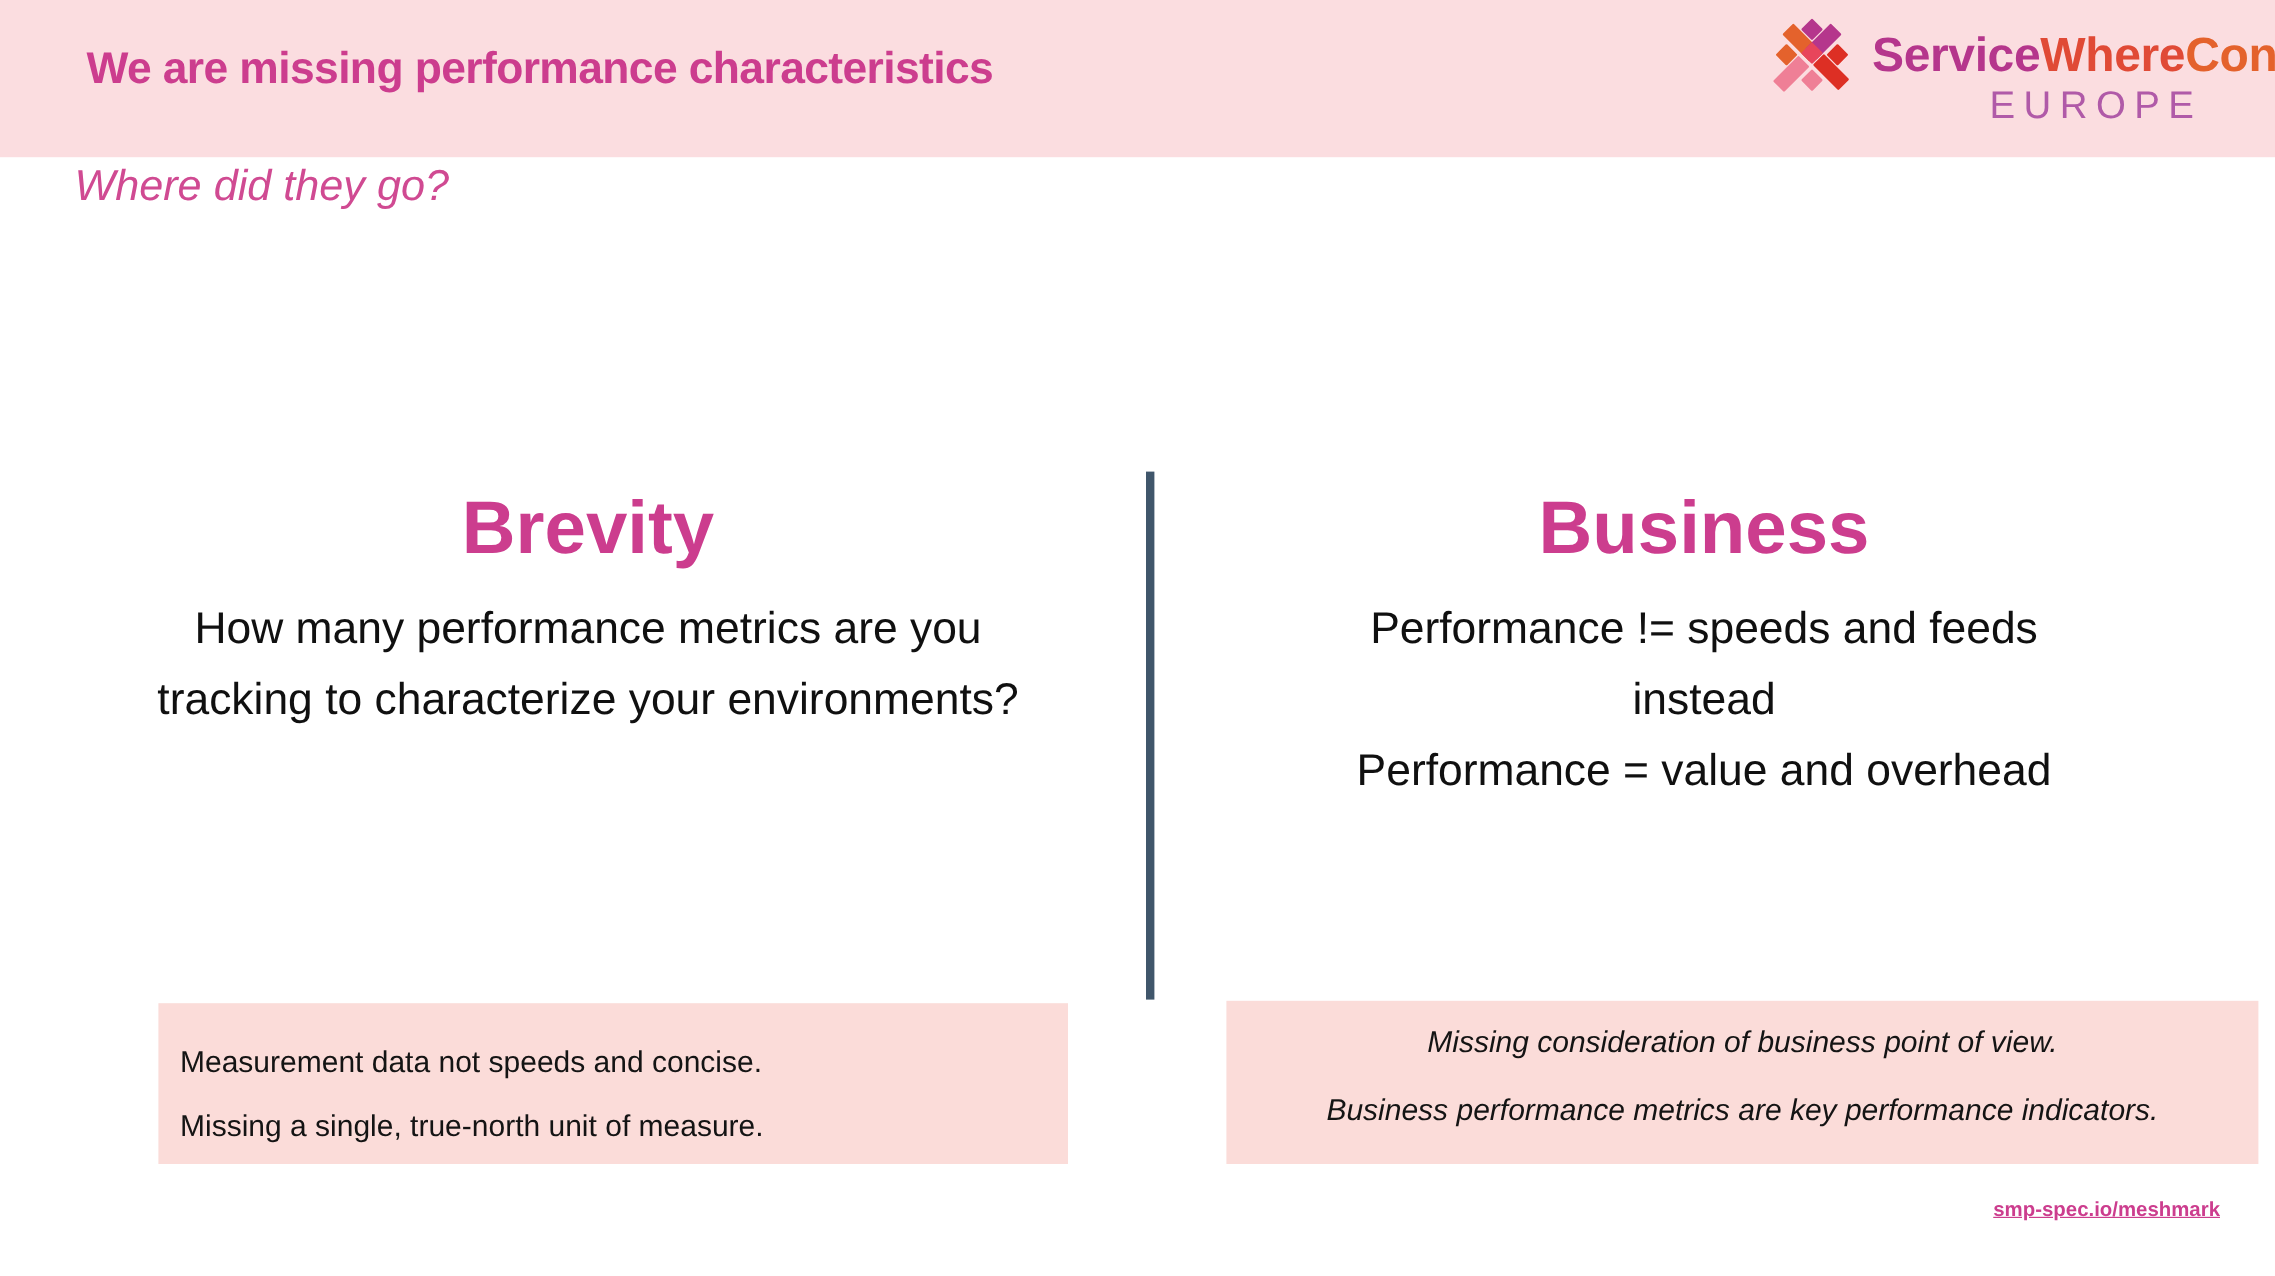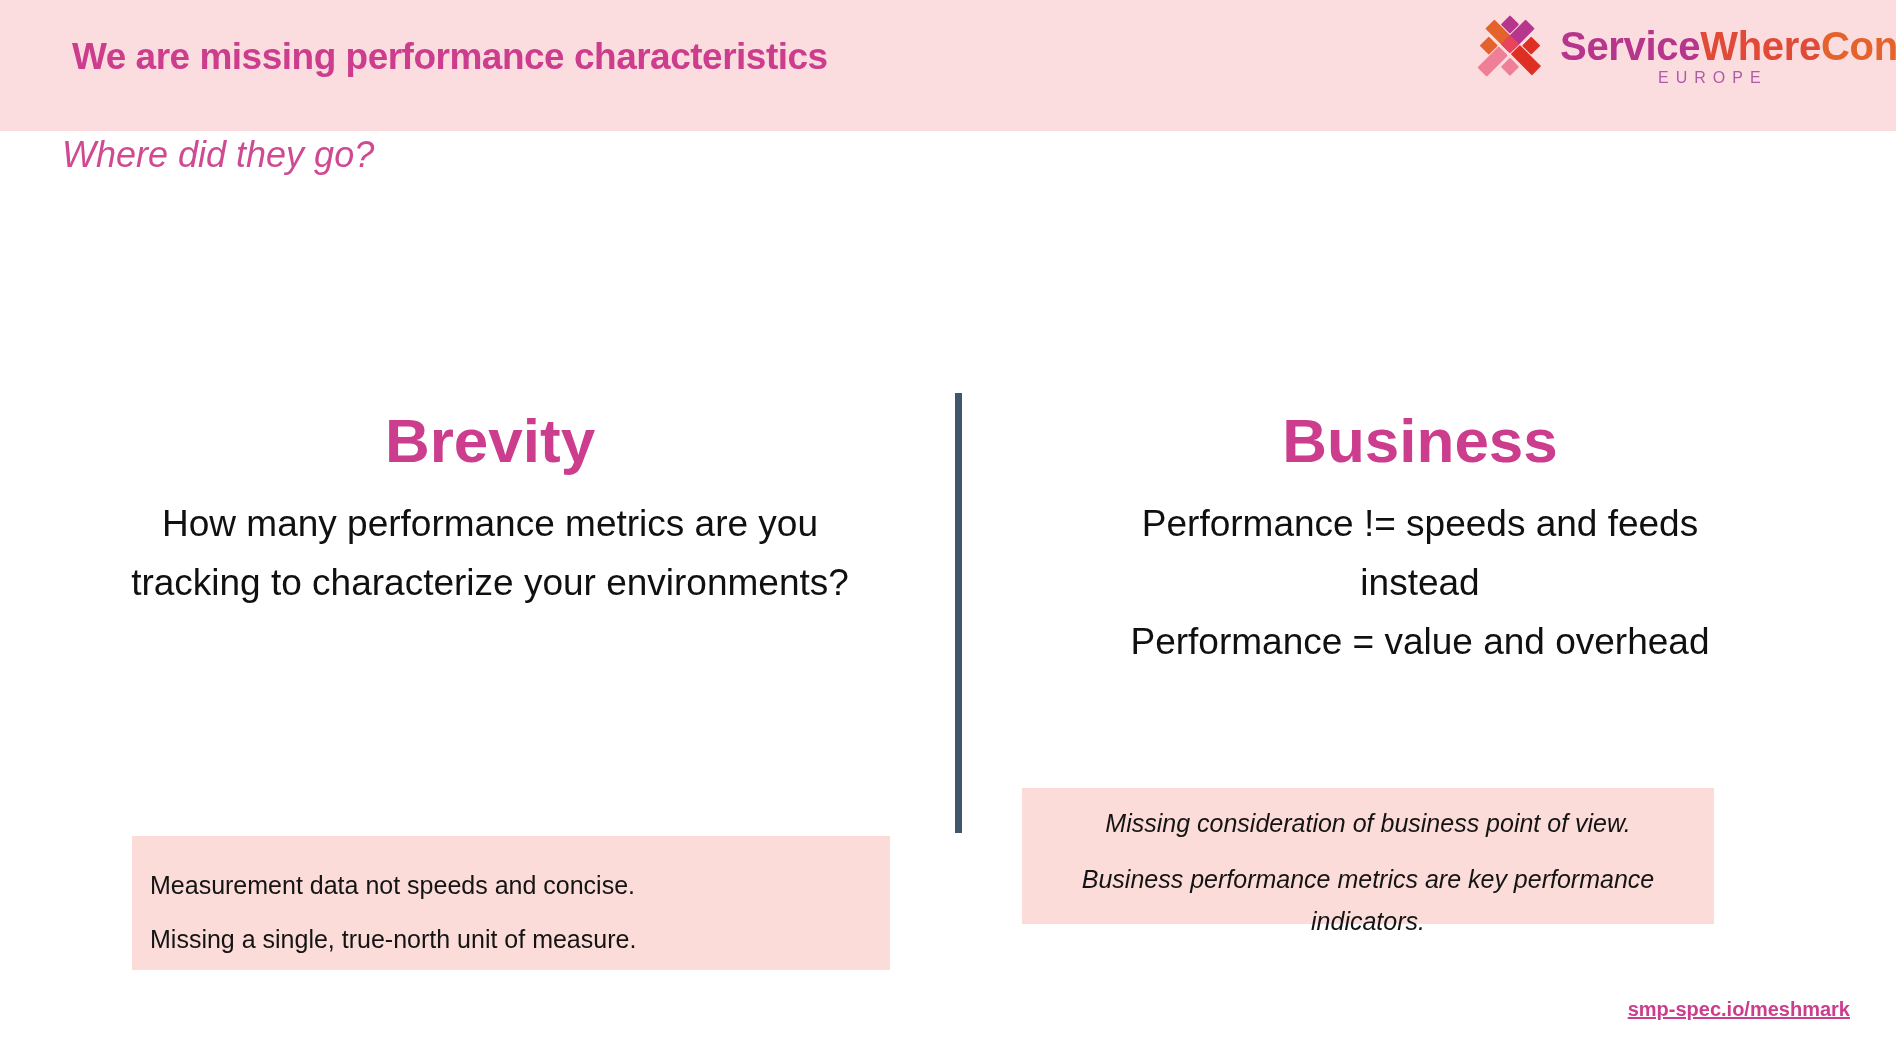--- a/index.html
+++ b/index.html
@@ -64,21 +64,21 @@
     letter-spacing: -0.3px;
     white-space: nowrap;
   }
   .wm-a { color: #b5368c; }
   .wm-c { color: #e04a36; }
   .wm-d { color: #e4622c; }
   #logo-region {
     position: absolute;
     left: 190px;
     top: 63px;
-    font-size: 16px;
+    font-size: 32px;
     letter-spacing: 7px;
     color: #b05aa8;
     white-space: nowrap;
   }
 
   
   #subtitle {
     position: absolute;
     left: 62px;
     top: 134px;
@@ -131,22 +131,22 @@
   }
   #callout-left {
     left: 132px;
     top: 836px;
     width: 758px;
     height: 134px;
     padding: 22px 18px 0 18px;
   }
   #callout-right {
     left: 1022px;
-    top: 788px;
-    width: 692px;
+    top: 834px;
+    width: 860px;
     height: 136px;
     padding: 14px 26px 0 26px;
   }
   .callout-line {
     font-size: 25px;
     color: #141414;
     line-height: 54px;
   }
   #callout-left .callout-line {
     text-align: left;
@@ -158,21 +158,21 @@
   }
   #callout-right .callout-line.second {
     margin-top: 14px;
   }
 
   
   #footer-link {
     position: absolute;
     right: 46px;
     top: 998px;
-    font-size: 20px;
+    font-size: 17px;
     font-weight: bold;
     color: #cc3d8e;
     text-decoration: underline;
     white-space: nowrap;
   }
 </style>
 </head>
 <body>
 
 <div id="slide">

